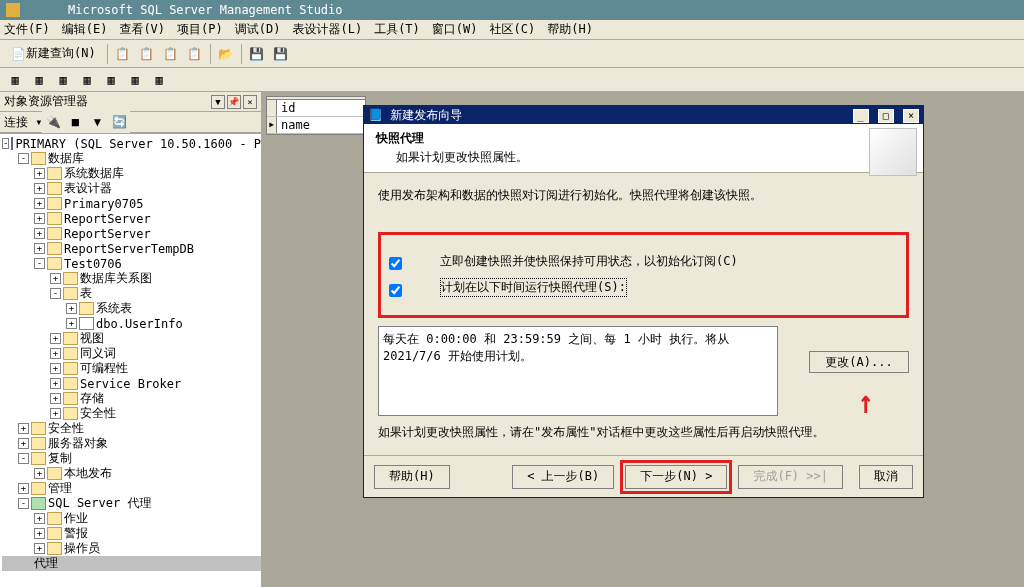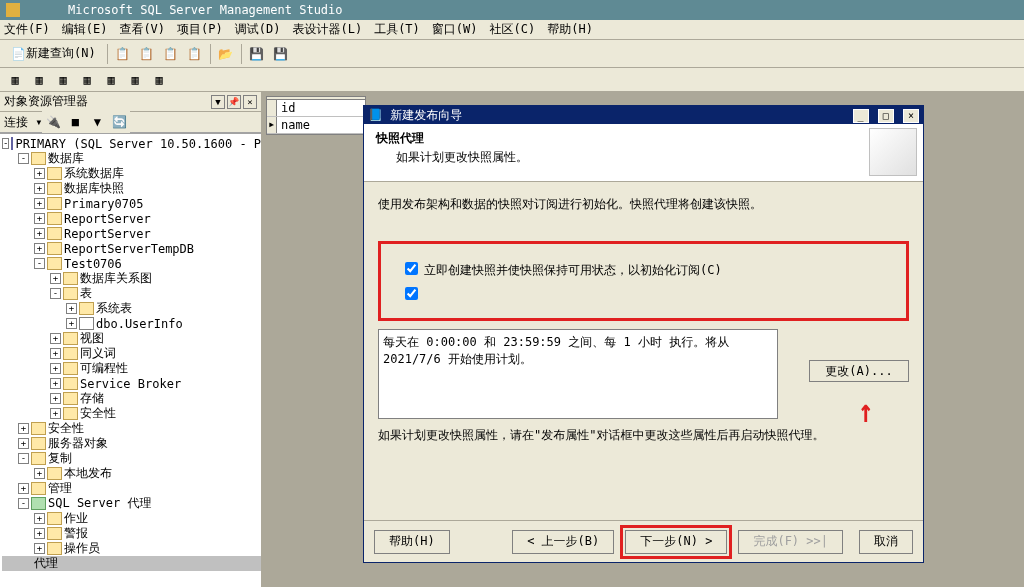--- a/index.html
+++ b/index.html
@@ -43,35 +43,35 @@
 .docarea { flex: 1; background: #aca899; position: relative; }
 .tab-strip { height: 20px; background: #ece9d8; display: flex; align-items:flex-end; padding-left: 4px; }
 .tab { background: #fff; border: 1px solid #808080; border-bottom: none; padding: 1px 8px; font-family: monospace; }
 .grid { background: #fff; width: 100px; margin: 4px; border: 1px solid #808080; }
 .grid-h { background: #ece9d8; border-bottom: 1px solid #808080; padding: 1px 4px; }
 .grid-r { border-bottom: 1px solid #c0c0c0; padding: 1px 4px; display:flex;}
 .grid-marker{width:10px;background:#ece9d8;border-right:1px solid #808080;margin:-1px 4px -1px -4px;text-align:center;}
 
 
 .wizard {
-  position: absolute; left: 363px; top: 105px; width: 561px; height: 458px;
+  position: absolute; left: 363px; top: 105px; width: 561px; height: 393px;
   background: #ece9d8; border: 1px solid #0a246a;
   box-shadow: none;
   display: flex; flex-direction: column;
 }
 .wiz-title { height: 18px; background: #0a246a; color: #fff; padding: 1px 4px; display: flex; align-items: center; justify-content: space-between; }
 .wiz-title .btns span { display:inline-block; width:16px; height:14px; background:#ece9d8; border:1px solid #fff; margin-left:2px; text-align:center; font-size:10px; line-height:12px; color:#000;}
 .wiz-header { height: 58px; background: #fff; border-bottom: 1px solid #aca899; padding: 6px 12px; position:relative; }
 .wiz-header h3 { font-weight: bold; font-size: 12px; }
 .wiz-header p { margin-left: 20px; margin-top: 2px; }
 .wiz-page-ico { position:absolute; right:6px; top:4px; width:48px; height:48px; border:1px solid #c0c0c0; background:linear-gradient(135deg,#fff,#e0e0e0);}
 .wiz-body { flex: 1; padding: 14px 14px; position: relative; }
 .wiz-text { margin-bottom: 28px; }
 .chk-group { border: 3px solid #e02020; padding: 10px 8px; margin-bottom: 8px; }
-.chk { display: flex; align-items: flex-start; margin: 8px 16px; }
+.chk { display: flex; align-items: flex-end; margin: 8px 0; gap: 32px; }
 .chk input { margin-right: 6px; }
 .sched-box { width: 400px; height: 90px; background: #fff; border: 1px solid #808080; padding: 4px; margin-bottom: 6px; }
 .change-btn { position: absolute; right: 14px; top: 178px; width: 100px; height: 22px; background: #ece9d8; border: 1px solid #808080; }
 .arrow-red { position:absolute; right: 48px; top: 210px; color:#e02020; font-size:32px; font-weight:bold; transform: scaleX(0.8);}
 .note { margin-top: 8px; }
 .wiz-footer { height: 42px; border-top: 1px solid #aca899; padding: 6px 10px; display: flex; align-items: center; }
 .wiz-btn { height: 24px; padding: 0 14px; background: #ece9d8; border: 1px solid #808080; }
 .wiz-btn.disabled { color: #a0a0a0; }
 .next-hl { border: 3px solid #e02020; padding: 2px; display:inline-block;}
 .spacer { flex: 1; }
@@ -157,21 +157,21 @@
       <div class="tree-row">
           <span class="pad" style="width:32px"></span>
           <span class="toggle">+</span>
           <span class="icon ico-folder"></span>
           <span>系统数据库</span>
         </div>
       <div class="tree-row">
           <span class="pad" style="width:32px"></span>
           <span class="toggle">+</span>
           <span class="icon ico-folder"></span>
-          <span>数据库快照</span>
+          <span>表设计器</span>
         </div>
       <div class="tree-row">
           <span class="pad" style="width:32px"></span>
           <span class="toggle">+</span>
           <span class="icon ico-db"></span>
           <span>Primary0705</span>
         </div>
       <div class="tree-row">
           <span class="pad" style="width:32px"></span>
           <span class="toggle">+</span>
@@ -349,20 +349,21 @@
   <div class="wiz-body">
     <div class="wiz-text">使用发布架构和数据的快照对订阅进行初始化。快照代理将创建该快照。</div>
 
     <div class="chk-group">
       <label class="chk">
         <input type="checkbox" checked="" style="">
         <span>立即创建快照并使快照保持可用状态，以初始化订阅(C)</span>
       </label>
       <label class="chk">
         <input type="checkbox" checked="" style="">
+        <span style="border:1px dotted #000;">计划在以下时间运行快照代理(S):</span>
       </label>
     </div>
 
     <div class="sched-box">每天在 0:00:00 和 23:59:59 之间、每 1 小时 执行。将从 2021/7/6 开始使用计划。</div>
     <button class="change-btn">更改(A)...</button>
     <div class="arrow-red">↑</div>
 
     <div class="note">如果计划更改快照属性，请在"发布属性"对话框中更改这些属性后再启动快照代理。</div>
   </div>
   <div class="wiz-footer">

